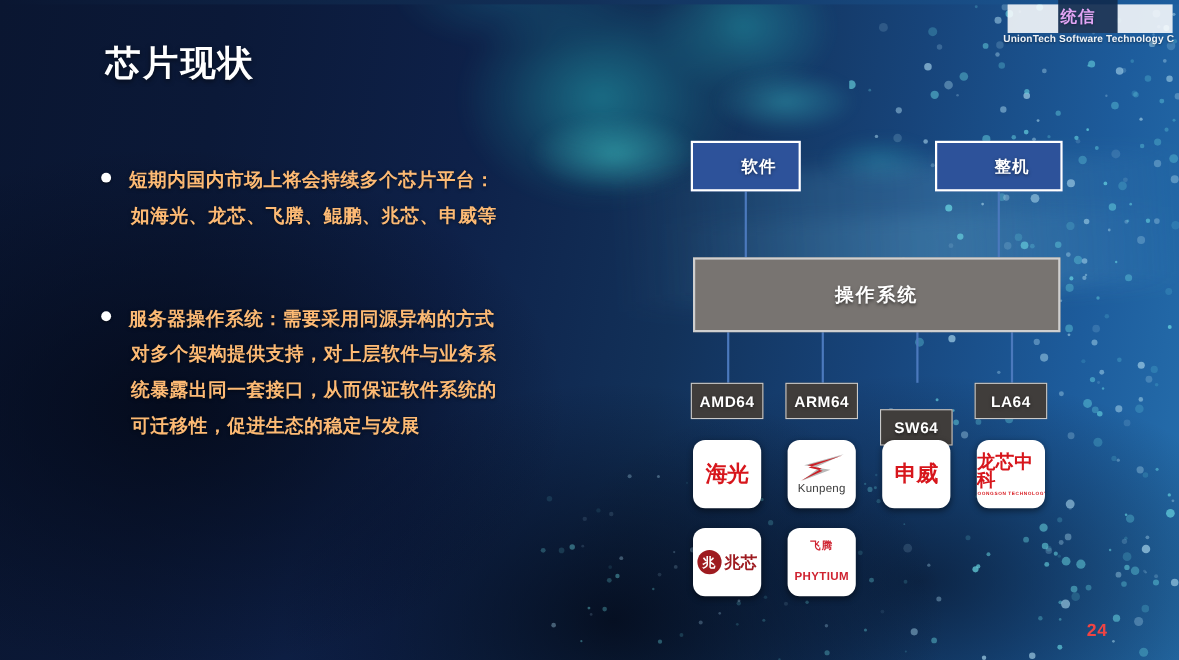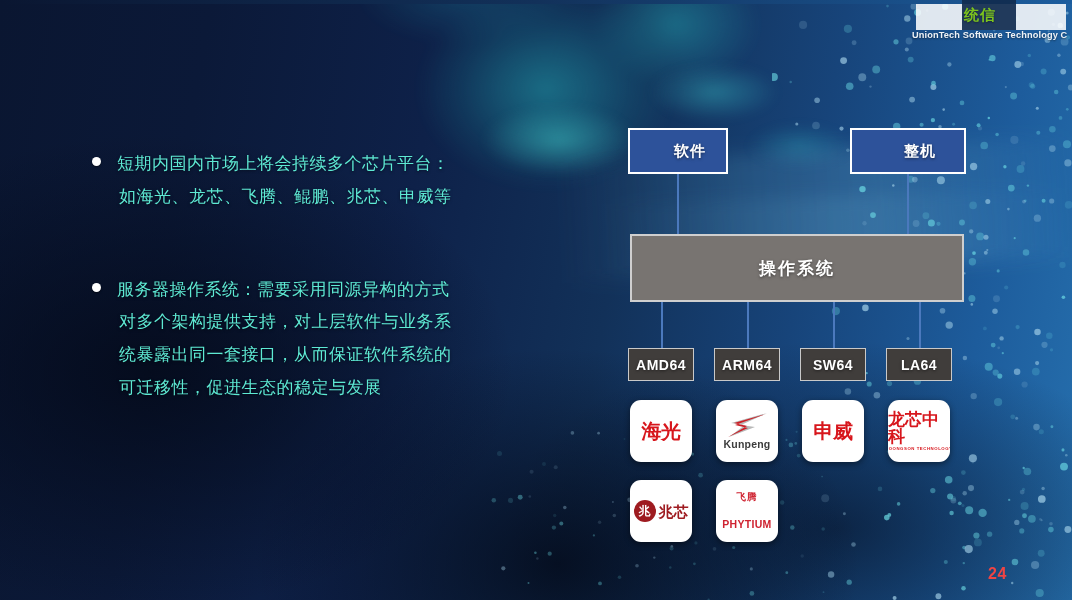--- a/index.html
+++ b/index.html
@@ -92,21 +92,21 @@
   .bullet{display:flex;align-items:flex-start;}
   .bullet + .bullet{margin-top:60px;}
   .dot{
     flex:0 0 auto;
     width:9px;height:9px;border-radius:50%;
     background:#ffffff;
     margin-top:9px;margin-right:16px;
     box-shadow:0 1px 2px rgba(0,0,0,.5);
   }
   .btext{
-    font-size:17px;font-weight:normal;color:#5eead4;
+    font-size:17px;font-weight:bold;color:#fdba74;
     line-height:1.93;
     letter-spacing:.5px;
     text-shadow:0 1px 3px rgba(0,0,0,.55);
   }
   .btext .ln{display:block;white-space:nowrap;}
   .ind{padding-left:2px;}
 
   
   .diagram{position:absolute;left:628px;top:128px;width:338px;height:430px;}
 
@@ -166,21 +166,21 @@
   }
   .lg-cn.sm{font-size:17px;}
   .lg-sub{
     color:#d7161c;font-size:4.3px;font-weight:bold;
     letter-spacing:.55px;margin-top:2px;line-height:1;
     white-space:nowrap;
   }
   
   .kp-mark{width:44px;height:26px;position:relative;margin-bottom:1px;}
   .kp-word{
-    font-size:10.5px;font-weight:bold;color:#3c3c3c;letter-spacing:.2px;line-height:1;
+    font-size:10.5px;font-weight:normal;color:#3c3c3c;letter-spacing:.2px;line-height:1;
   }
   
   .zx-wrap{display:flex;align-items:center;gap:3px;}
   .zx-seal{
     width:22px;height:22px;border-radius:50%;
     background:#9e1b20;
     display:flex;align-items:center;justify-content:center;
     color:#ffffff;font-size:12px;font-weight:bold;line-height:1;
   }
   .zx-txt{color:#9e1b20;font-weight:bold;font-size:15px;line-height:1;}
@@ -198,21 +198,21 @@
   .wm-block{
     position:absolute;left:18px;top:4px;width:150px;height:26px;
     background:rgba(255,255,255,.93);
   }
   .wm-cut{
     position:absolute;left:64px;top:0px;width:54px;height:30px;
     background:rgba(16,40,74,.92);
   }
   .wm-cn{
     position:absolute;left:66px;top:6px;
-    color:#84cc16;font-size:15px;font-weight:bold;letter-spacing:1px;
+    color:#f0abfc;font-size:15px;font-weight:bold;letter-spacing:1px;
     text-shadow:0 1px 2px rgba(0,0,0,.4);
   }
   .wm-en{
     position:absolute;left:14px;top:30px;
     color:#ffffff;font-size:9.2px;font-weight:bold;letter-spacing:.15px;
     white-space:nowrap;
     text-shadow:0 1px 2px rgba(0,0,0,.5);
   }
   
   .pageno{
@@ -548,20 +548,21 @@
     </svg>
   <div class="bg-topbar"></div>
 
   <div class="wm">
     <div class="wm-block"></div>
     <div class="wm-cut"></div>
     <div class="wm-cn">统信</div>
     <div class="wm-en">UnionTech Software Technology C</div>
   </div>
 
+  <div class="title">芯片现状</div>
 
   <div class="bullets">
 
     <div class="bullet">
       <div class="dot"></div>
       <div class="btext">
         <span class="ln">短期内国内市场上将会持续多个芯片平台：</span>
         <span class="ln ind">如海光、龙芯、飞腾、鲲鹏、兆芯、申威等</span>
       </div>
     </div>
@@ -589,21 +590,21 @@
     <div class="conn" style="left:291px;top:174px;height:46px;"></div>
 
     <div class="box box-blue" id="box-software">软件</div>
     <div class="box box-blue" id="box-machine">整机</div>
 
     <div class="box box-gray" id="box-os">操作系统</div>
 
     <div class="arch-row">
       <div class="box box-arch arch-cell" style="left:0px;">AMD64</div>
       <div class="box box-arch arch-cell" style="left:86px;">ARM64</div>
-      <div class="box box-arch arch-cell" style="left:172px;">SW64</div>
+      <div class="box box-arch arch-cell" style="left:172px;margin-top:24px;">SW64</div>
       <div class="box box-arch arch-cell" style="left:258px;">LA64</div>
     </div>
 
     <div class="logo-row" id="logo-row-1">
 
       <div class="logo-tile" style="left:2px;">
         <div class="lg-cn lg-hy">海光</div>
       </div>
 
       <div class="logo-tile" style="left:88px;">

